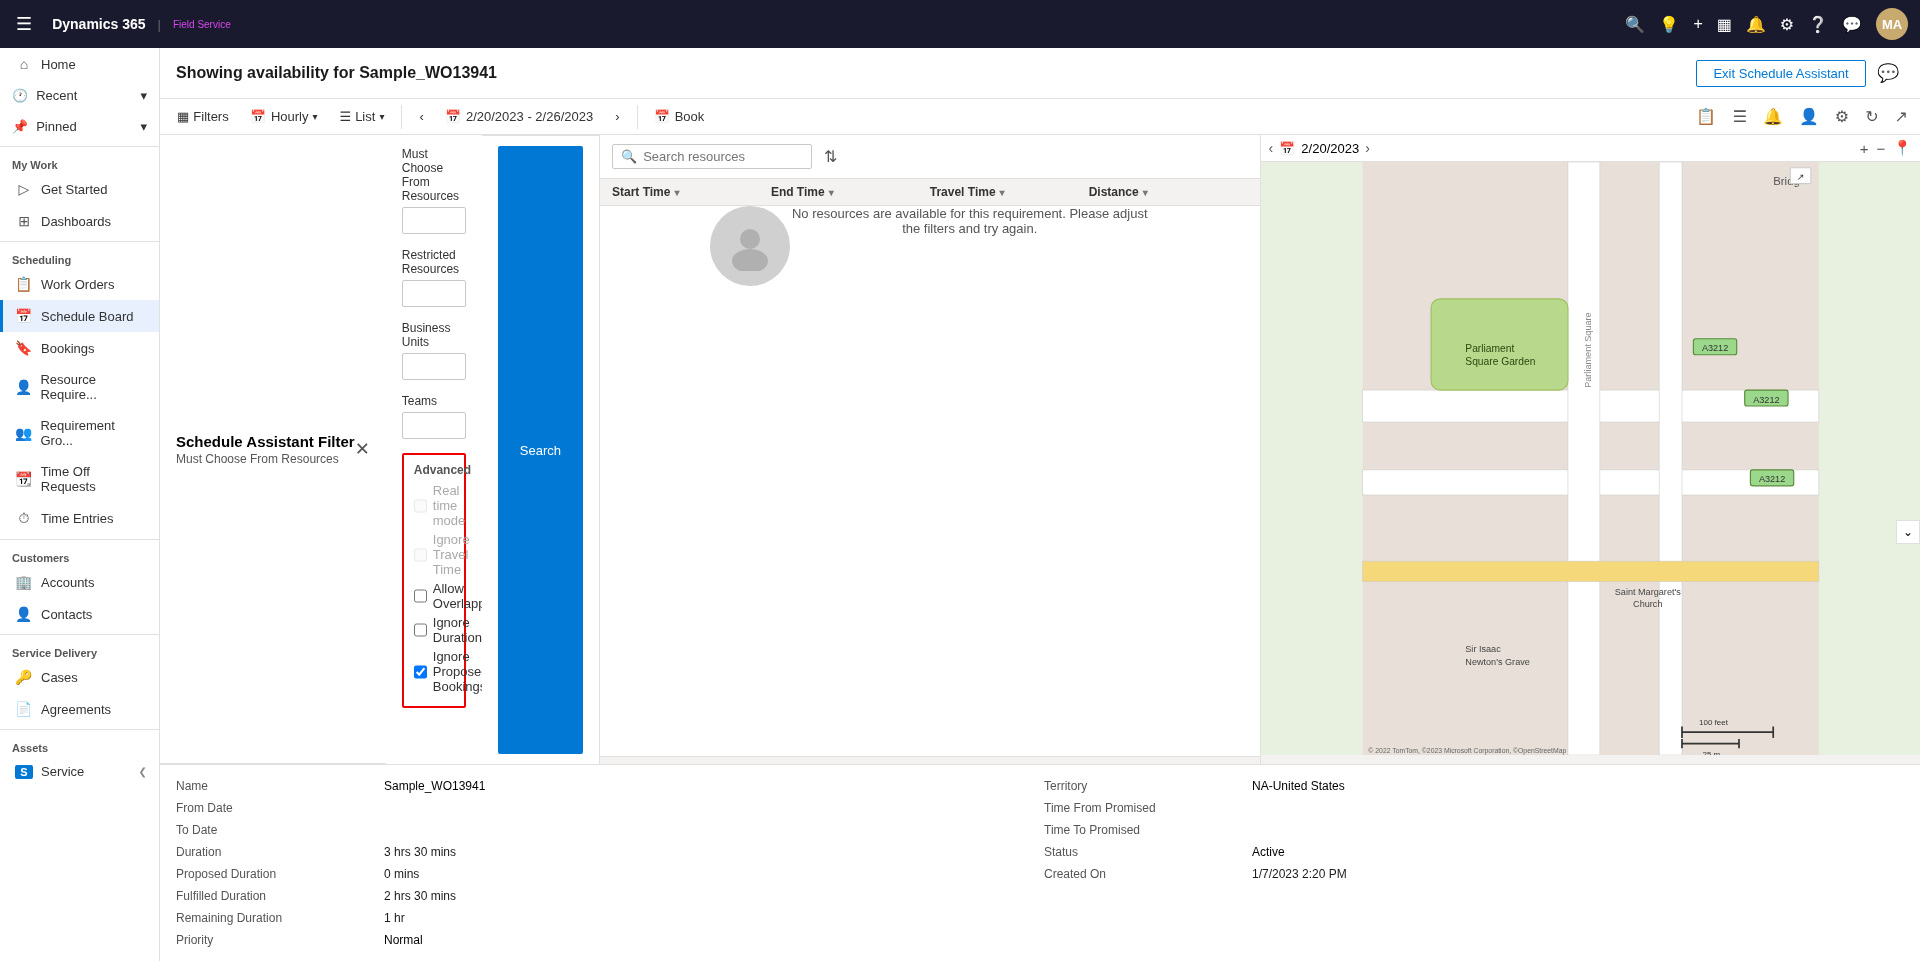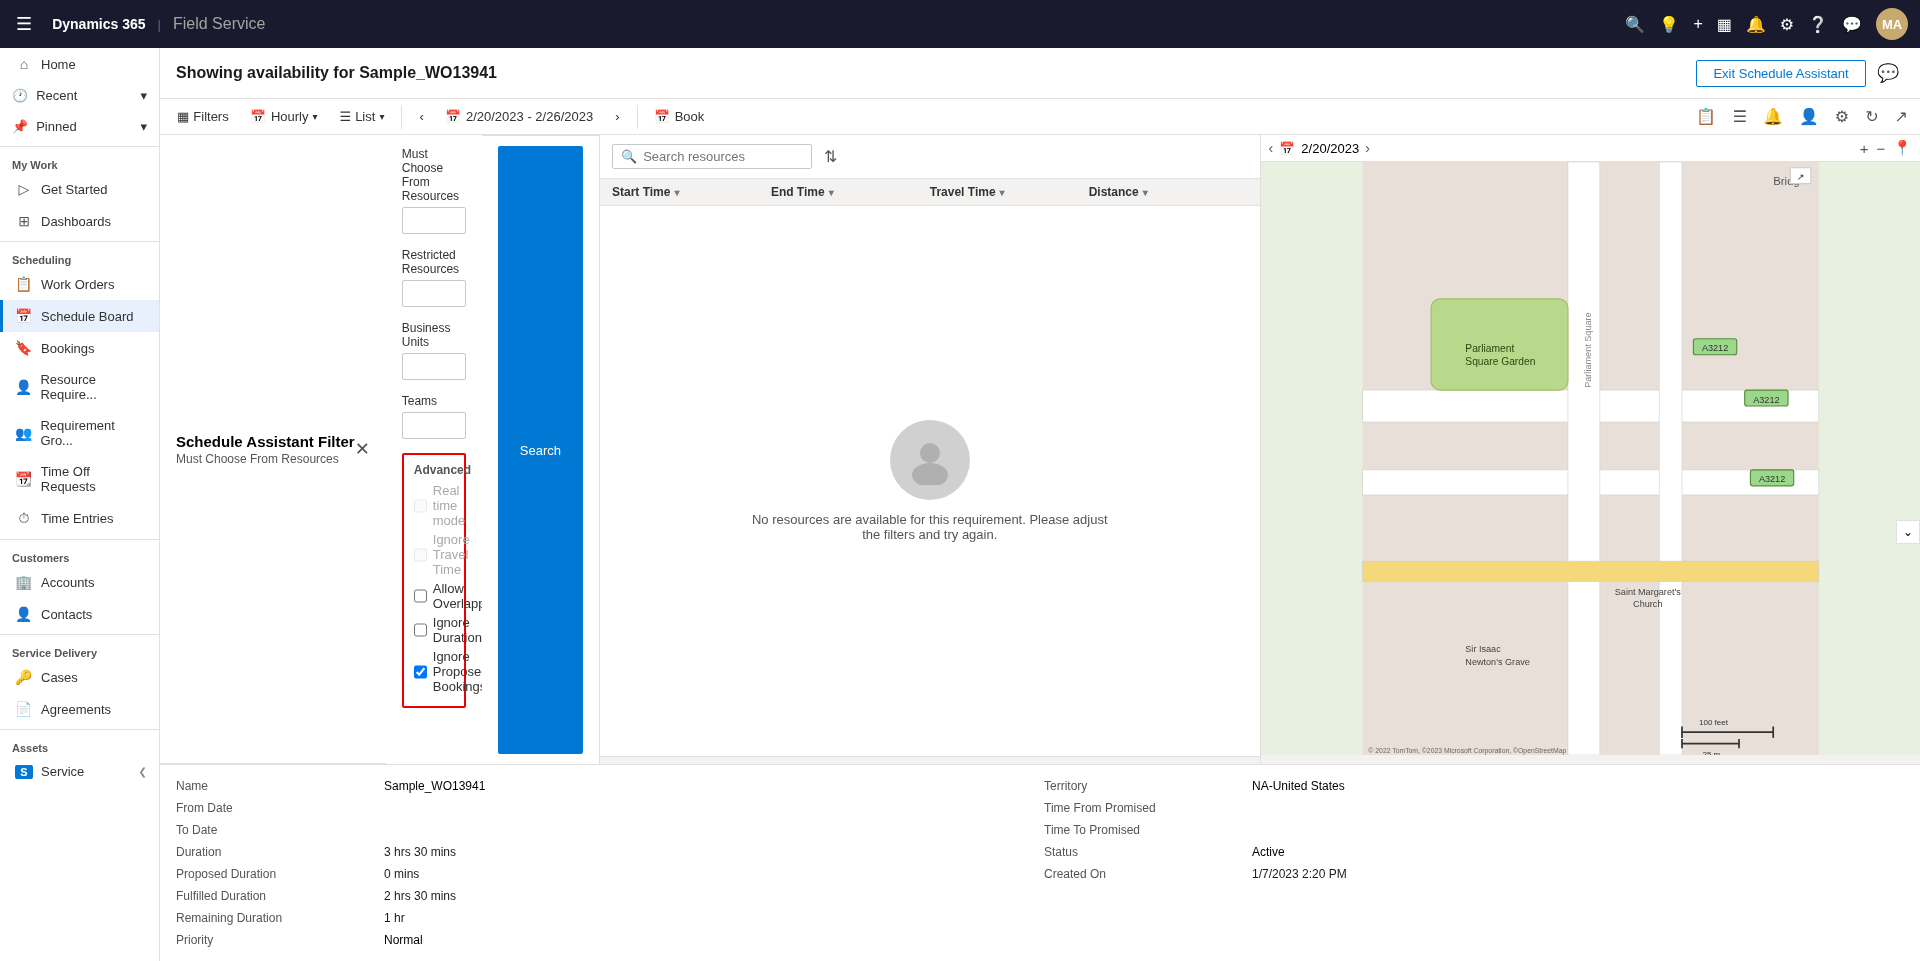--- a/index.html
+++ b/index.html
@@ -18,21 +18,21 @@
       top: 0; left: 0; right: 0;
       z-index: 100;
     }
     .top-nav .app-name {
       font-size: 14px;
       font-weight: 600;
       color: white;
       margin-left: 8px;
     }
     .top-nav .separator { color: #666; margin: 0 4px; }
-    .top-nav .module-name { font-size: 16px; color: #a3a3a3; }
+    .top-nav .module-name { font-size: 10px; color: #d946ef; }
     .top-nav-right { margin-left: auto; display: flex; align-items: center; gap: 14px; }
     .top-nav-right .icon-btn { color: white; font-size: 16px; cursor: pointer; background: none; border: none; }
     .avatar { width: 32px; height: 32px; border-radius: 50%; background: #c8a96e; display: flex; align-items: center; justify-content: center; color: white; font-weight: 700; font-size: 13px; }
 
     
     .main-layout {
       display: flex;
       margin-top: 48px;
       height: calc(100vh - 48px);
     }
@@ -215,21 +215,21 @@
     .search-resource-input input { border: none; outline: none; font-size: 13px; width: 140px; color: #333; }
     .col-headers {
       display: flex;
       align-items: center;
       background: #f3f2f1;
       border-bottom: 1px solid #e0e0e0;
       padding: 6px 12px;
     }
     .col-header { font-size: 12px; font-weight: 600; color: #333; display: flex; align-items: center; gap: 4px; }
     .col-header .sort-icon { font-size: 10px; color: #777; }
-    .results-content { flex: 1; display: flex; flex-direction: column; align-items: center; justify-content: center; background: #fff; }
+    .results-content { flex: 1; display: flex; align-items: flex-start; justify-content: center; background: #fff; }
     .no-results-text { font-size: 13px; color: #555; text-align: center; max-width: 360px; }
     .scroll-bar-placeholder { height: 8px; background: #f3f2f1; border-top: 1px solid #e0e0e0; }
 
     
     .map-panel {
       width: 400px;
       min-width: 380px;
       position: relative;
       overflow: hidden;
     }

